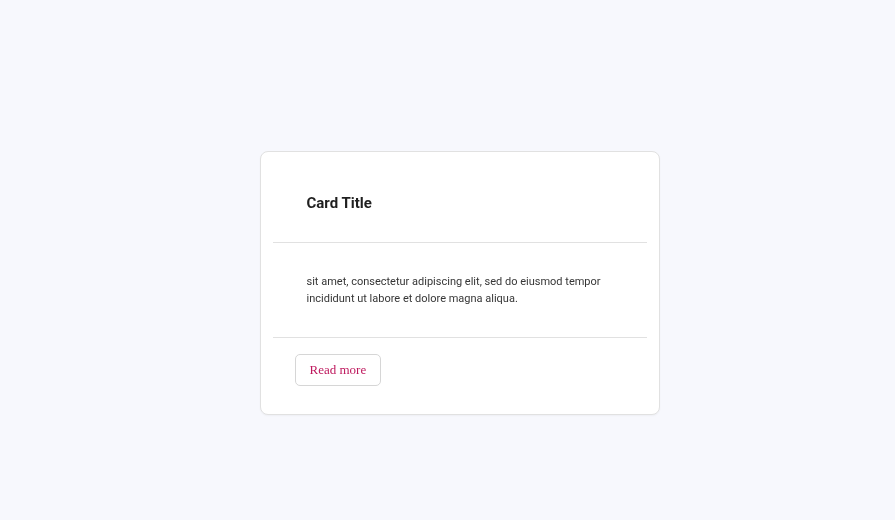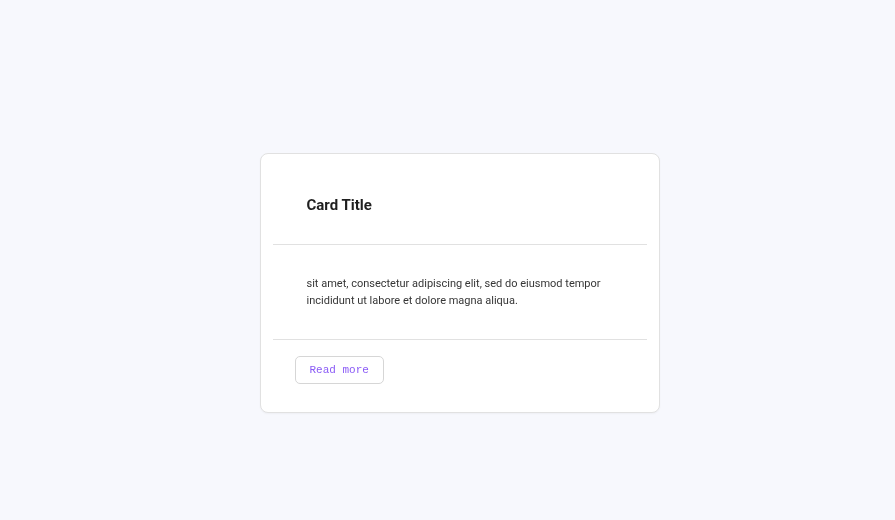--- a/index.html
+++ b/index.html
@@ -53,24 +53,24 @@
     .card-footer {
       padding: 16px 22px;
     }
 
     .btn {
       display: inline-block;
       background-color: #ffffff;
       border: 1px solid #d6d6d6;
       border-radius: 5px;
       padding: 7px 14px;
-      font-size: 11px;
-      color: #8b5cf6;
+      font-size: 13px;
+      color: #be185d;
       cursor: pointer;
-      font-family: Liberation Mono, monospace;
+      font-family: Liberation Serif, serif;
     }
   </style>
 </head>
 <body>
 
 <div class="card">
   <div class="card-header">
     <div class="card-title">Card Title</div>
   </div>
   <div class="card-body">

